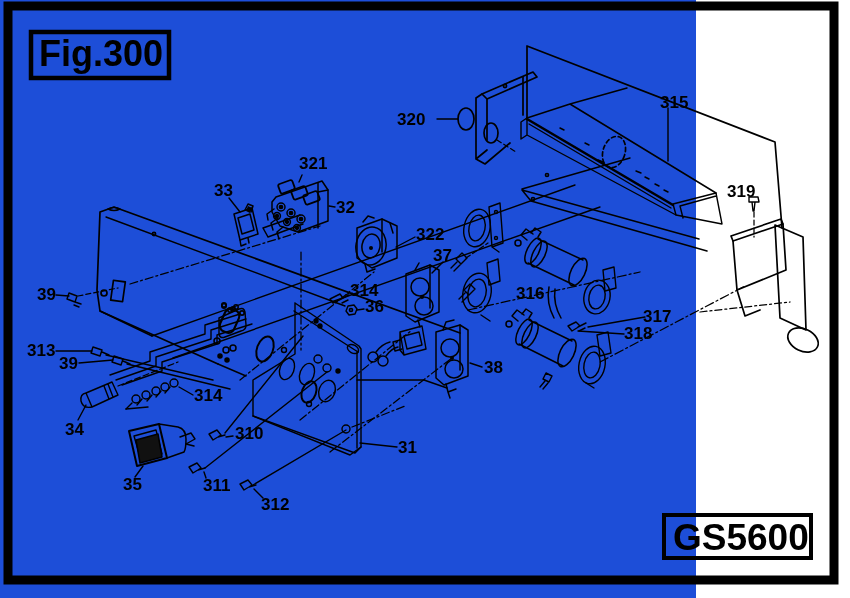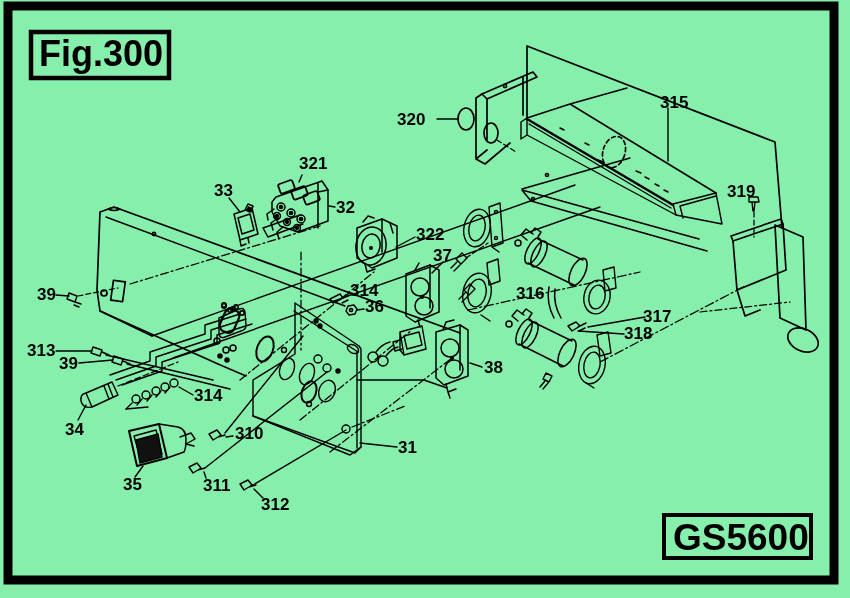--- a/index.html
+++ b/index.html
@@ -1,16 +1,16 @@
 <!DOCTYPE html>
 <html><head>
 <meta charset="utf-8">
 <style>
 html,body{margin:0;padding:0;background:#fff;}
-#page{position:relative;width:850px;height:598px;background:#86efac;font-family:"Liberation Sans", sans-serif;}
+#page{position:relative;width:696px;height:598px;background:#1d4ed8;font-family:"Liberation Sans", sans-serif;}
 svg{position:absolute;top:0;left:0;}
 text{font-family:"Liberation Sans", sans-serif;font-weight:bold;fill:#000;}
 .lbl{font-size:17px;}
 </style>
 </head>
 <body>
 <div id="page">
 <svg width="850" height="598" viewBox="0 0 850 598">
 
 <rect x="8" y="6" width="826" height="574" fill="none" stroke="#000" stroke-width="9"></rect>

